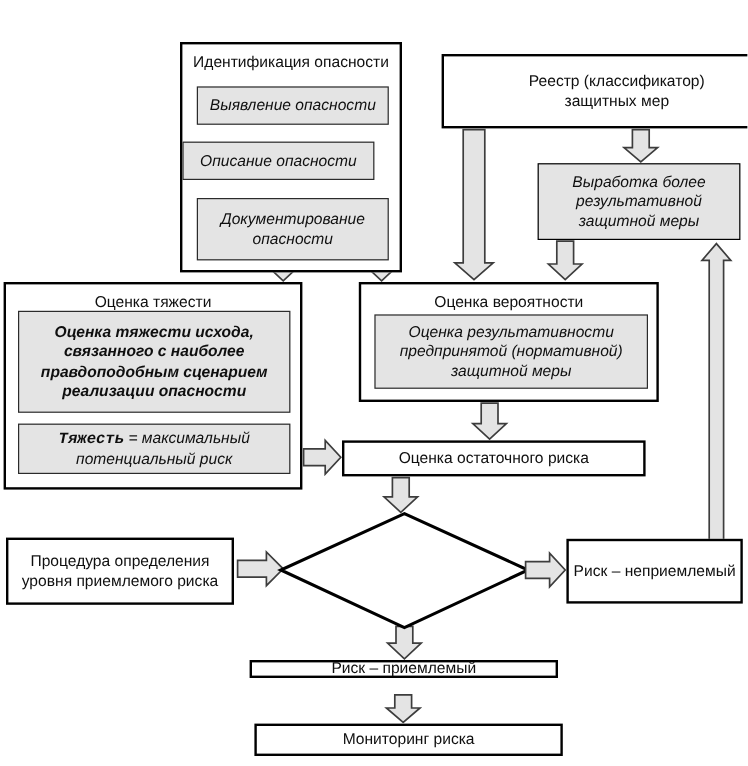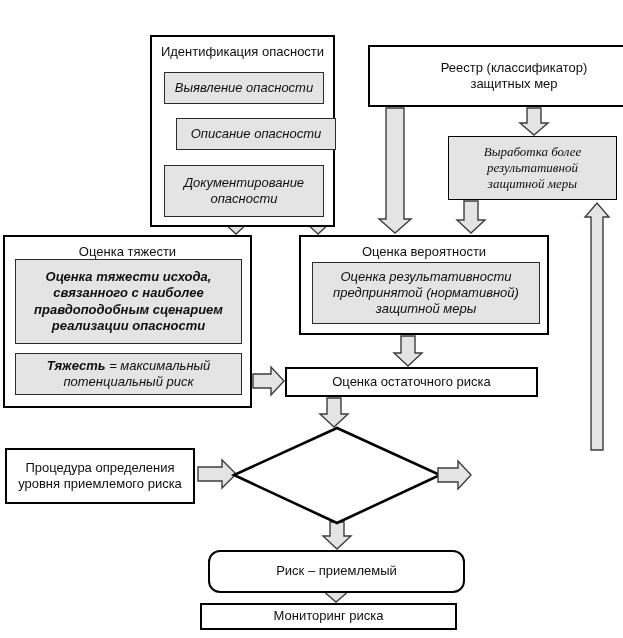--- a/index.html
+++ b/index.html
@@ -17,24 +17,24 @@
     background:#fff; border:2.4px solid var(--border,#000);
     font-size:13px; line-height:1.25; text-align:center;
   }
   .flex { display:flex; align-items:center; justify-content:center; }
   .inner {
     position:absolute; box-sizing:border-box;
     background:var(--node-gray,#e4e4e4); border:1px solid #2b2b2b;
     font-style:italic; display:flex; align-items:center; justify-content:center;
     text-align:center; font-size:13px; line-height:1.25;
   }
-  .gray { background:var(--node-gray,#e4e4e4); border-width:1px; font-style:italic;font-family:Liberation Serif, serif; }
+  .gray { background:var(--node-gray,#e4e4e4); border-width:1px; font-style:italic; }
   .title { position:absolute; left:0; right:0; top:7px; text-align:center; }
   .txt { white-space:pre-line; }
-  .b { font-weight:bold; }
+  .b { font-weight:bold;font-family:Liberation Mono, monospace; }
   .dlabel {
     position:absolute; display:flex; align-items:center; justify-content:center;
     text-align:center; font-size:13px; line-height:1.3;
   }
 </style>
 </head>
 <body>
 
 <div class="canvas">
 
@@ -57,21 +57,21 @@
 
     <polygon class="diamond" points="337,428 440,475 337,523 234,475"></polygon>
     <polygon class="arrow" points="438,468 458,468 458,461 471,475 458,489 458,482 438,482"></polygon>
   </svg>
 
   <div class="box" style="left:150px; top:8px; width:185px; height:192px;margin-top:27px;">
     <div class="title txt">Идентификация опасности</div>
     <div class="inner" style="left:12px; top:35px; width:160px; height:32px;">
         <span class="txt">Выявление опасности</span>
       </div>
-    <div class="inner" style="left:24px; top:81px; width:160px; height:32px;">
+    <div class="inner" style="left:0; top:81px; width:160px; height:32px;">
         <span class="txt">Описание опасности</span>
       </div>
     <div class="inner" style="left:12px; top:128px; width:160px; height:52px;">
         <span class="txt">Документирование
 опасности</span>
       </div>
   </div>
 
   <div class="box flex" style="left:368px; top:45px; width:292px; height:62px;">
     <span class="txt">Реестр (классификатор)
@@ -110,22 +110,25 @@
   <div class="box flex" style="left:285px; top:367px; width:253px; height:30px;">
     <span class="txt">Оценка остаточного риска</span>
   </div>
 
   <div class="box flex" style="left:5px; top:448px; width:190px; height:56px;">
     <span class="txt">Процедура определения
 уровня приемлемого риска</span>
   </div>
 
 
+  <div class="box flex" style="left:472px; top:449px; width:147px; height:54px;">
+    <span class="txt">Риск – неприемлемый</span>
+  </div>
 
-  <div class="box flex" style="left:208px; top:550px; width:257px; height:43px;border-radius:12px;">
+  <div class="box flex" style="left:208px; top:550px; width:257px; height:15px;">
     <span class="txt">Риск – приемлемый</span>
   </div>
 
-  <div class="box flex" style="left:200px; top:603px; width:257px; height:27px;">
+  <div class="box flex" style="left:212px; top:603px; width:257px; height:27px;">
     <span class="txt">Мониторинг риска</span>
   </div>
 
 </div>
 
 </body></html>

